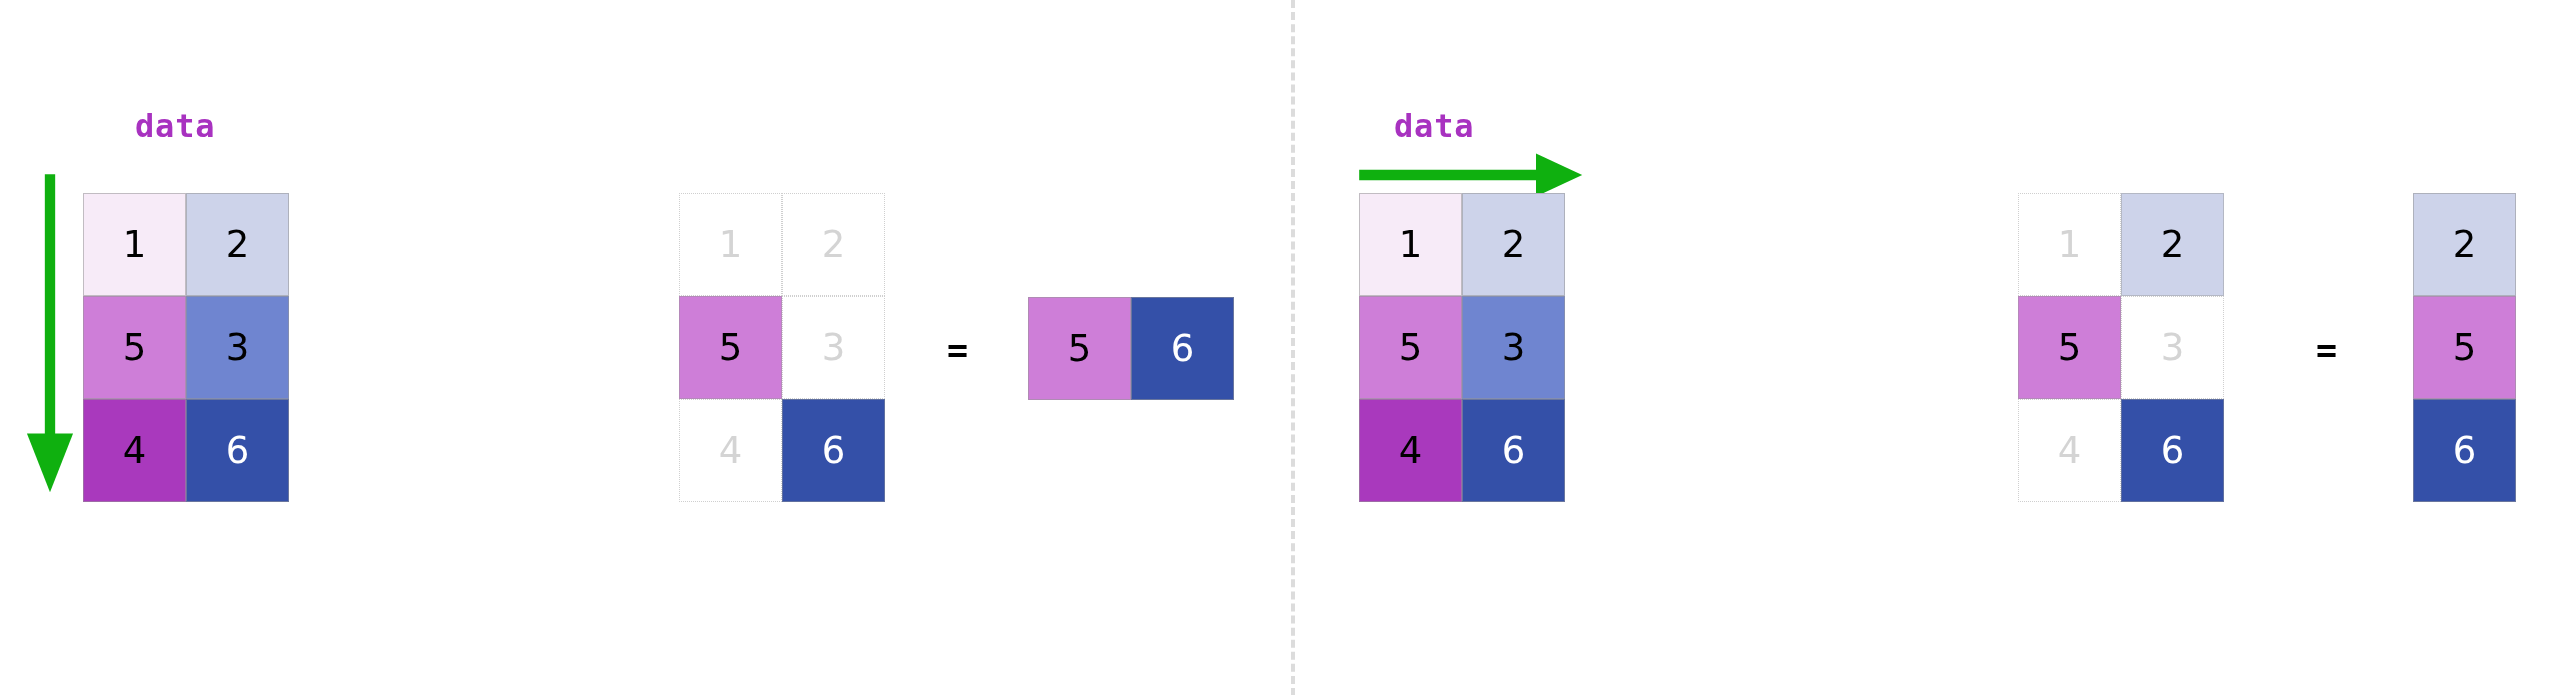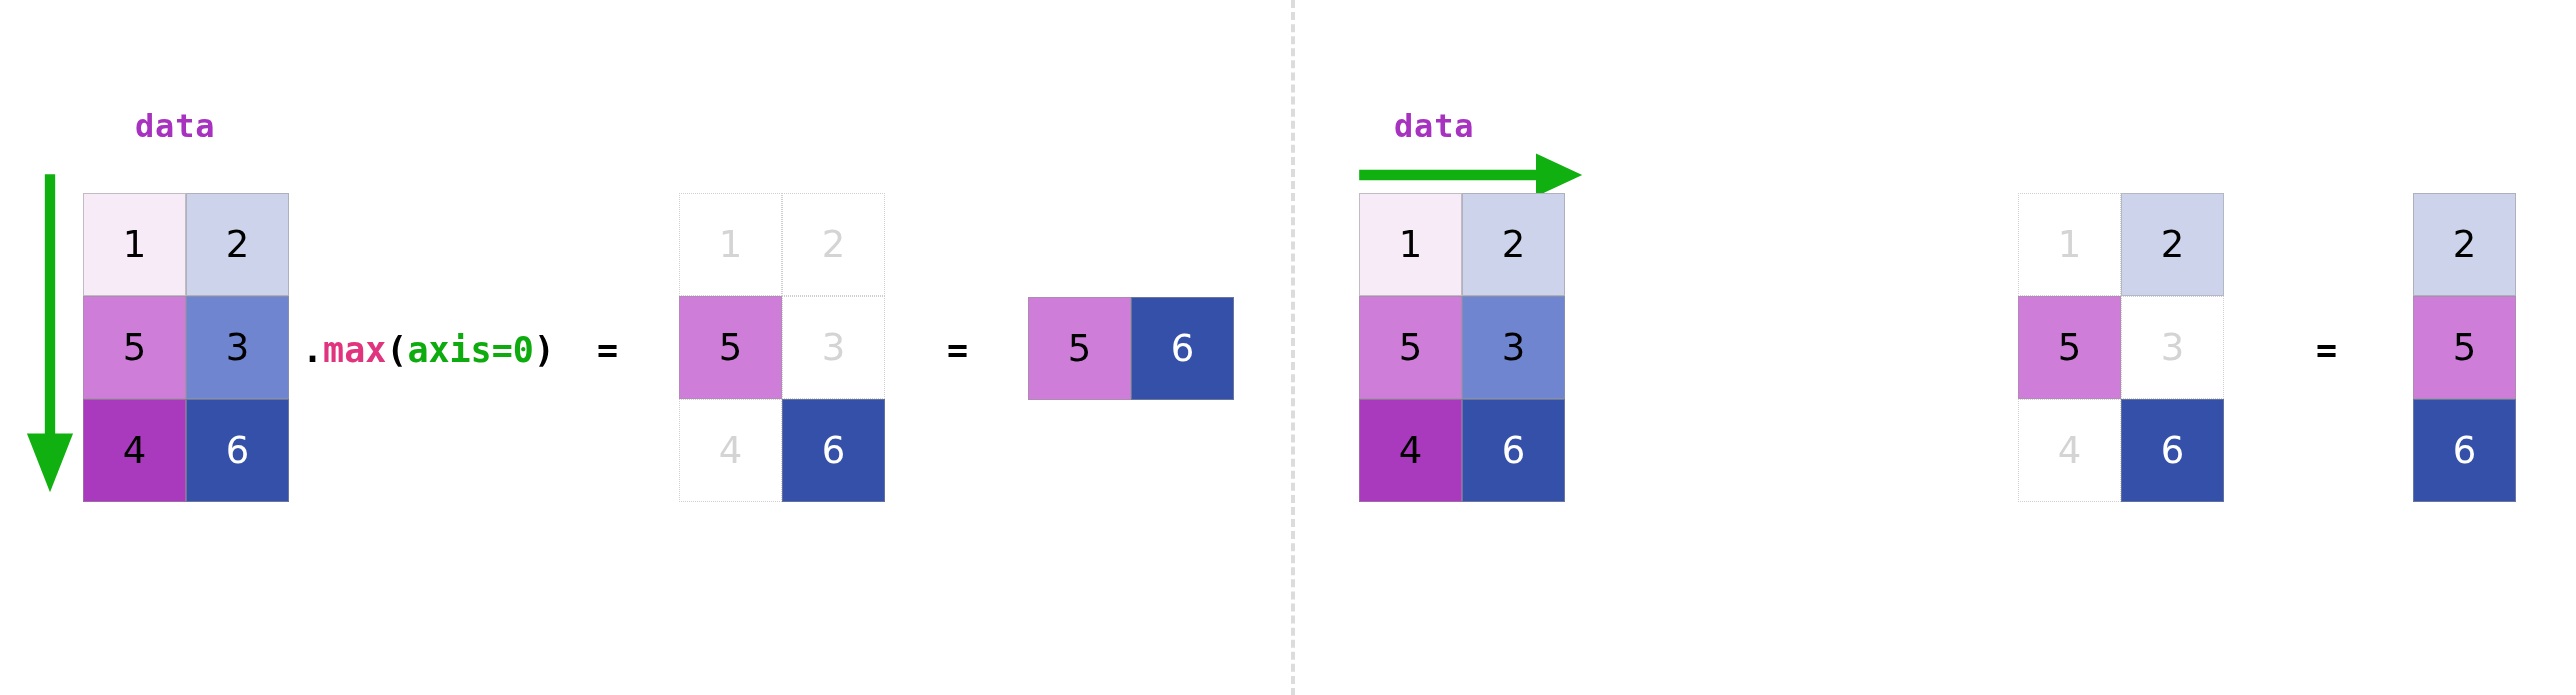--- a/index.html
+++ b/index.html
@@ -63,23 +63,20 @@
 
     <div class="matrix" style="left:83px;top:193px;grid-template-columns:103px 103px;grid-template-rows:103px 103px 103px;">
       <div class="cell solid" style="background:#f7ebf8;color:#000000;">1</div>
       <div class="cell solid" style="background:#cdd3ea;color:#000000;">2</div>
       <div class="cell solid" style="background:#ce7ed8;color:#000000;">5</div>
       <div class="cell solid" style="background:#6f85d0;color:#000000;">3</div>
       <div class="cell solid" style="background:#a939bd;color:#000000;">4</div>
       <div class="cell solid" style="background:#3450a8;color:#ffffff;">6</div>
     </div>
 
-    <div class="expr" style="left:302px;top:333px;">
-      <span class="tok-dot">.</span><span class="tok-fn">max</span><span class="tok-paren">(</span><span class="tok-kw">axis=0</span><span class="tok-paren">)</span><span class="tok-eq">&nbsp;&nbsp;</span><span class="tok-eq">=</span>
-    </div>
 
     <div class="matrix" style="left:679px;top:193px;grid-template-columns:103px 103px;grid-template-rows:103px 103px 103px;">
       <div class="cell ghost">1</div>
       <div class="cell ghost">2</div>
       <div class="cell lit" style="background:#ce7ed8;color:#000000;">5</div>
       <div class="cell ghost">3</div>
       <div class="cell ghost">4</div>
       <div class="cell lit" style="background:#3450a8;color:#ffffff;">6</div>
     </div>
 

